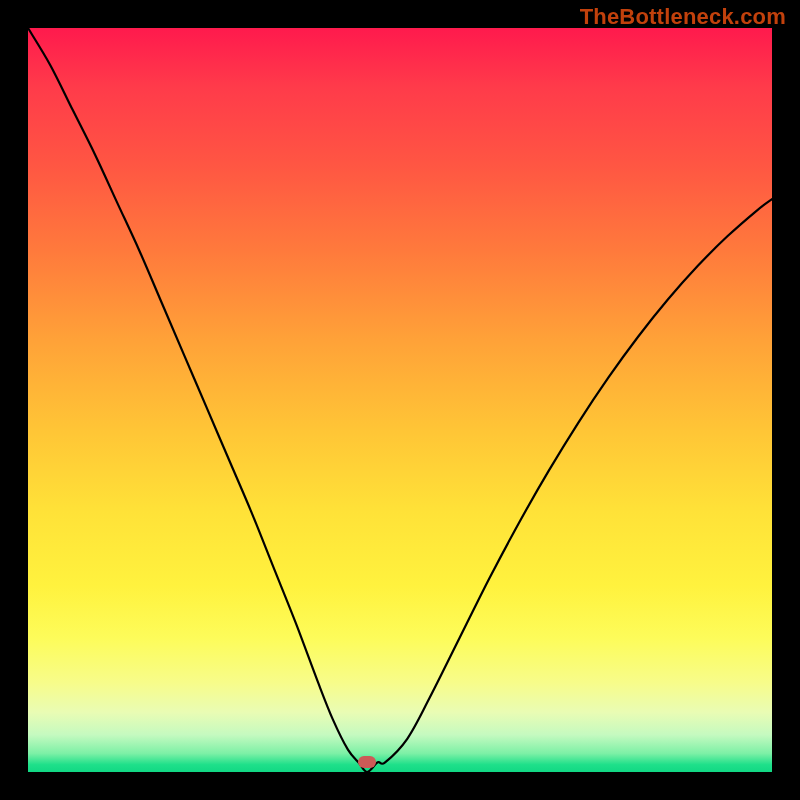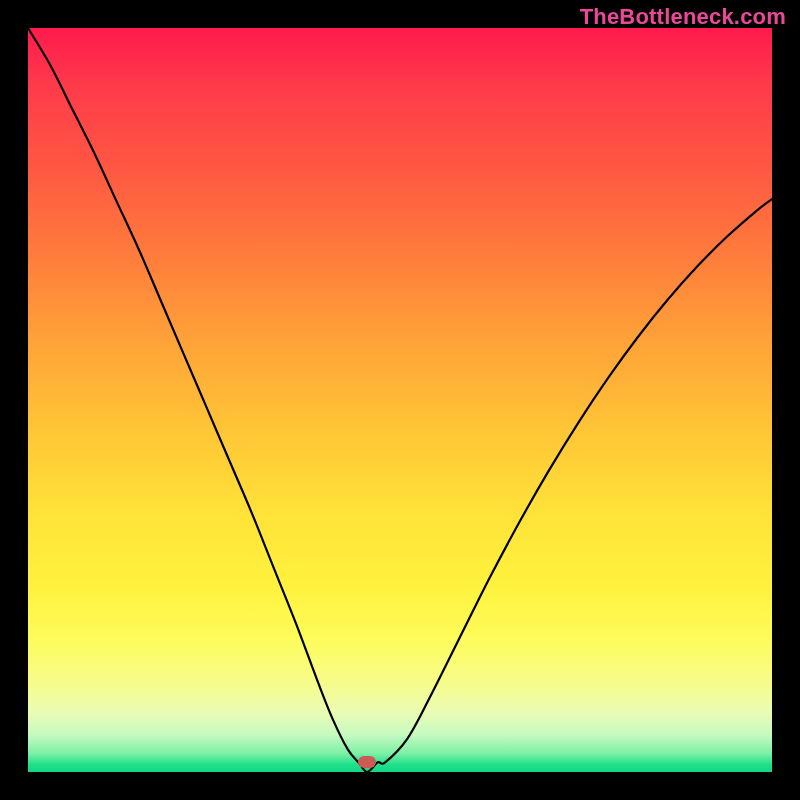--- a/index.html
+++ b/index.html
@@ -42,21 +42,21 @@
       #11d884 100%
     );
   }
   .watermark {
     position: absolute;
     top: 4px;
     right: 14px;
     font-family: Arial, Helvetica, sans-serif;
     font-size: 22px;
     font-weight: 600;
-    color: #ec4899;
+    color: #c2410c;
     letter-spacing: 0.2px;
   }
   .curve {
     position: absolute;
     top: 28px;
     left: 28px;
     width: 744px;
     height: 744px;
     pointer-events: none;
   }

